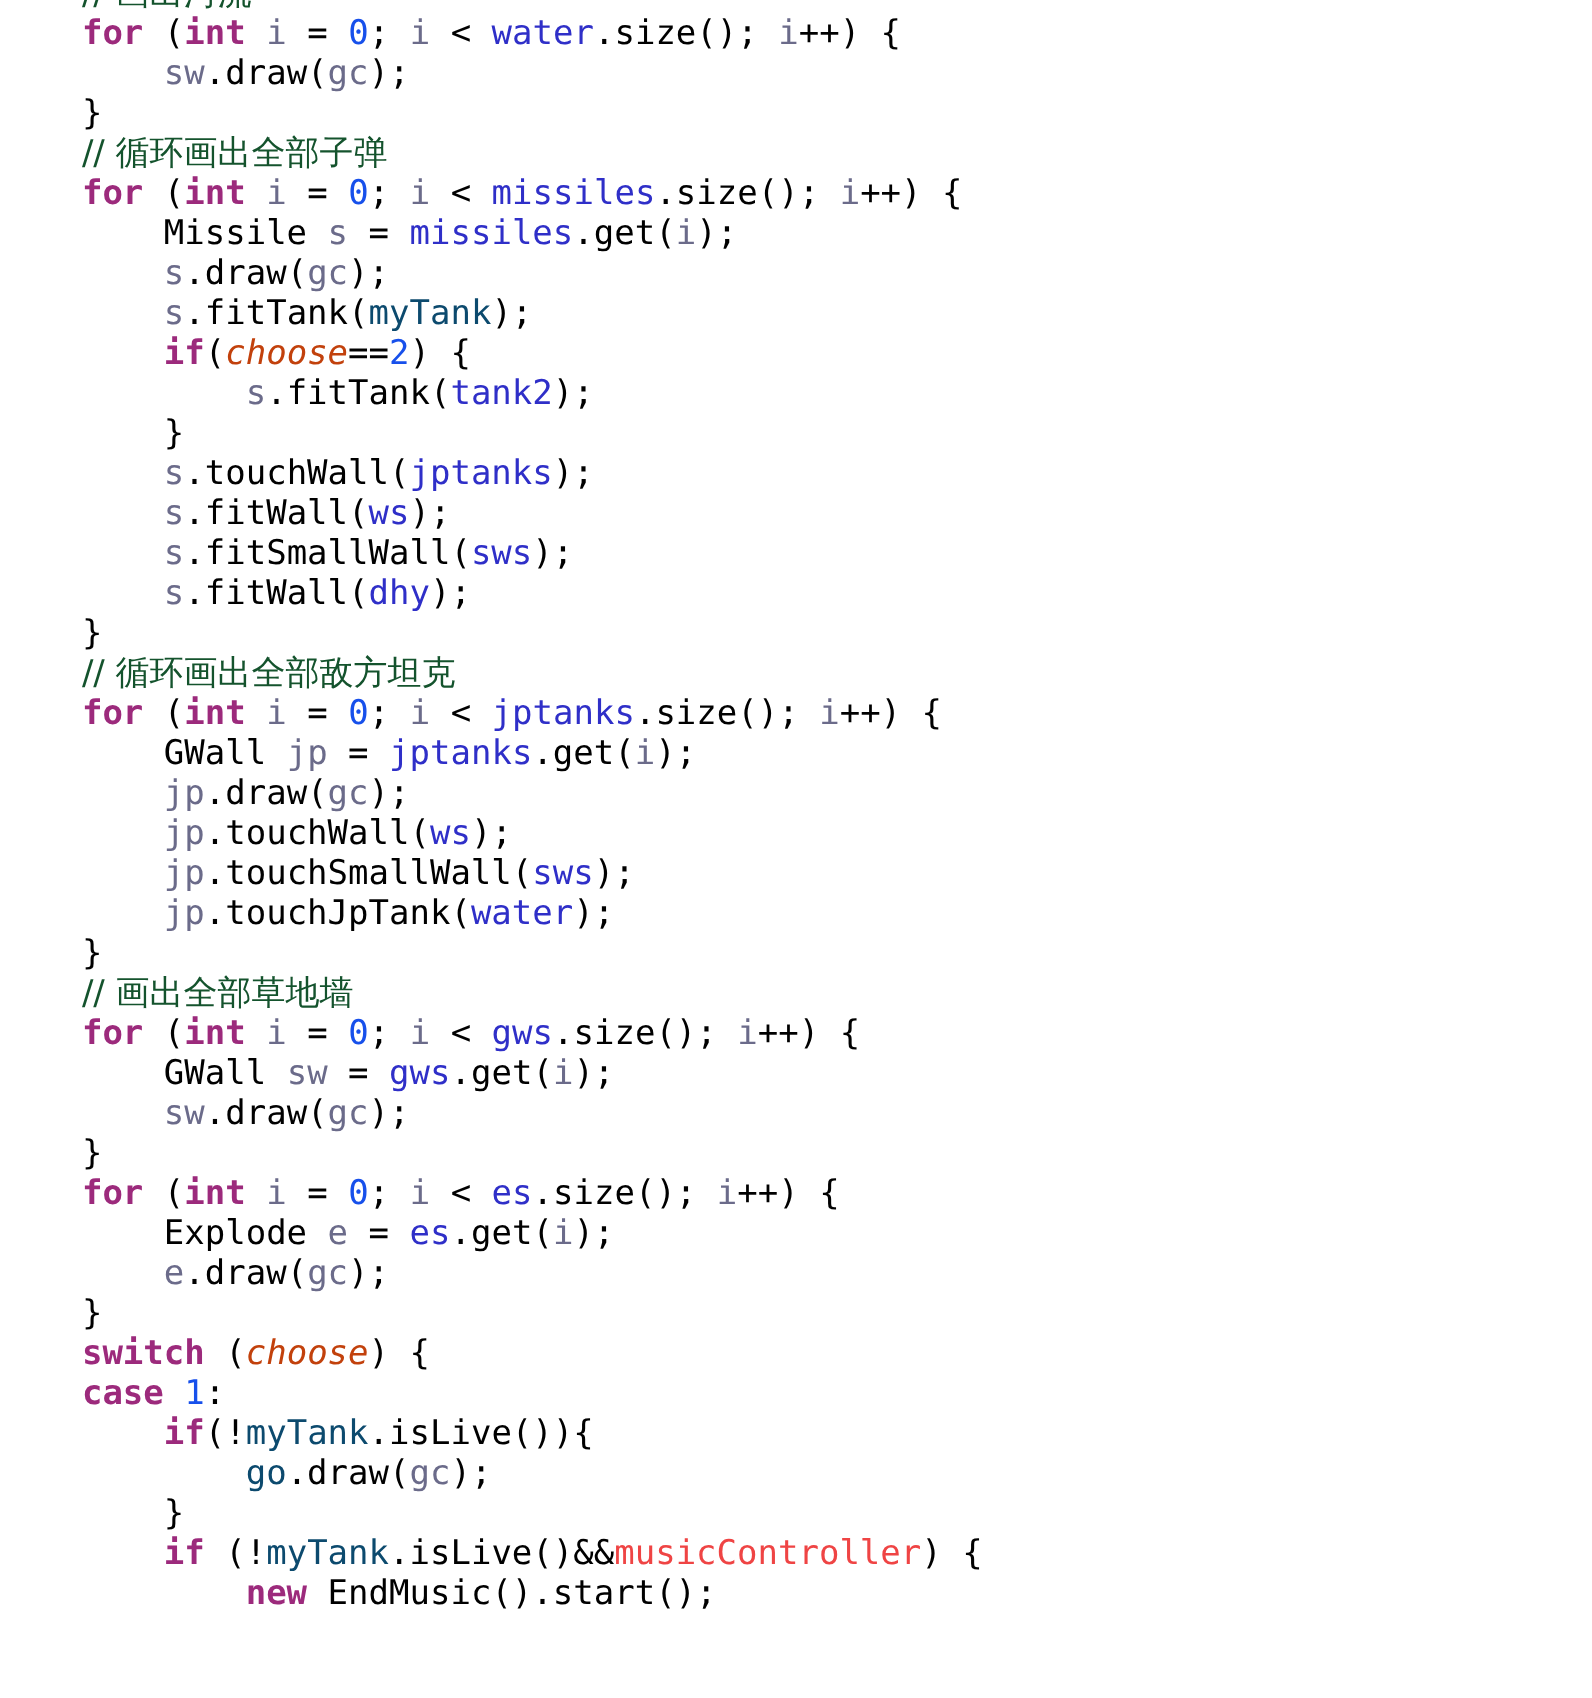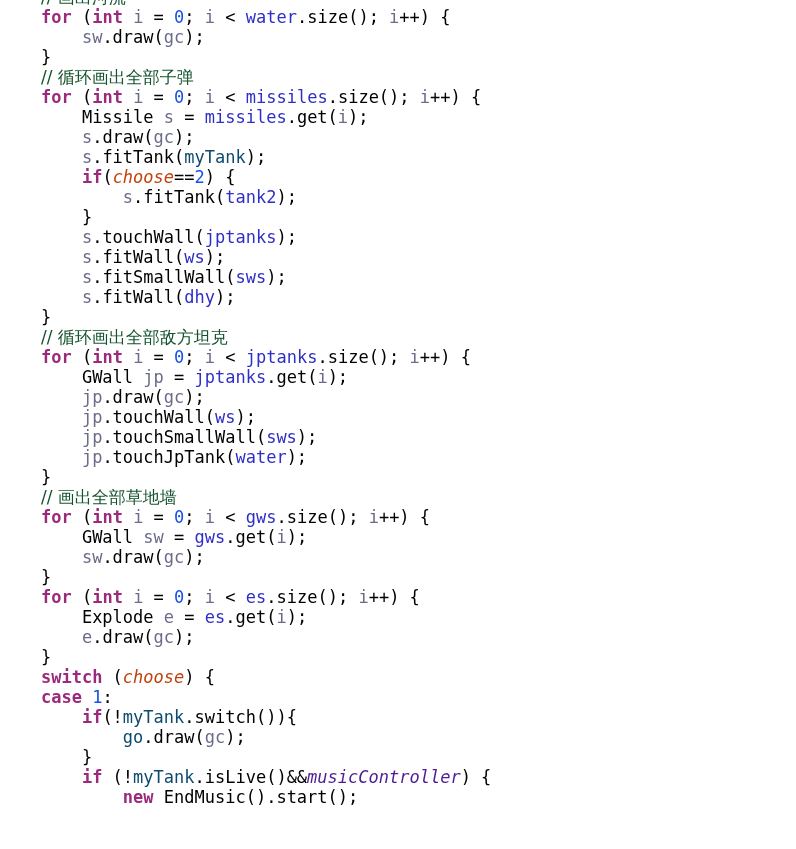--- a/index.html
+++ b/index.html
@@ -42,21 +42,21 @@
   }
 
   
   .ind { white-space: pre; }     
   .tok-keyword { color: #9c2a7c; font-weight: bold; }     
   .tok-plain   { color: #000000; }
   .tok-type    { color: #000000; }
   .tok-num     { color: #1750eb; }
   .tok-field   { color: #0c4a6e; }                        
   .tok-static  { color: #c2410c; font-style: italic; }    
-  .tok-staticf { color: #4c1d95; font-style: italic; }    
+  .tok-staticf { color: #ef4444; }    
   .tok-ref     { color: #2f2fc8; }                        
   .tok-local   { color: #6b6b8a; }                        
   .tok-comment { color: #14532d; }
   .tok-punc    { color: #000000; }
 
   .cjk { font-family: "DejaVu Sans", "Liberation Sans", sans-serif; }
 </style>
 </head>
 <body>
 
@@ -91,19 +91,19 @@
       <div class="code-line"><span class="ind">    </span><span class="tok-keyword">for</span><span class="tok-punc"> (</span><span class="tok-keyword">int</span><span class="tok-plain"> </span><span class="tok-local">i</span><span class="tok-punc"> = </span><span class="tok-num">0</span><span class="tok-punc">; </span><span class="tok-local">i</span><span class="tok-punc"> &lt; </span><span class="tok-ref">gws</span><span class="tok-punc">.size(); </span><span class="tok-local">i</span><span class="tok-punc">++) {</span></div>
       <div class="code-line"><span class="ind">        </span><span class="tok-type">GWall</span><span class="tok-plain"> </span><span class="tok-local">sw</span><span class="tok-punc"> = </span><span class="tok-ref">gws</span><span class="tok-punc">.get(</span><span class="tok-local">i</span><span class="tok-punc">);</span></div>
       <div class="code-line"><span class="ind">        </span><span class="tok-local">sw</span><span class="tok-punc">.draw(</span><span class="tok-local">gc</span><span class="tok-punc">);</span></div>
       <div class="code-line"><span class="ind">    </span><span class="tok-punc">}</span></div>
       <div class="code-line"><span class="ind">    </span><span class="tok-keyword">for</span><span class="tok-punc"> (</span><span class="tok-keyword">int</span><span class="tok-plain"> </span><span class="tok-local">i</span><span class="tok-punc"> = </span><span class="tok-num">0</span><span class="tok-punc">; </span><span class="tok-local">i</span><span class="tok-punc"> &lt; </span><span class="tok-ref">es</span><span class="tok-punc">.size(); </span><span class="tok-local">i</span><span class="tok-punc">++) {</span></div>
       <div class="code-line"><span class="ind">        </span><span class="tok-type">Explode</span><span class="tok-plain"> </span><span class="tok-local">e</span><span class="tok-punc"> = </span><span class="tok-ref">es</span><span class="tok-punc">.get(</span><span class="tok-local">i</span><span class="tok-punc">);</span></div>
       <div class="code-line"><span class="ind">        </span><span class="tok-local">e</span><span class="tok-punc">.draw(</span><span class="tok-local">gc</span><span class="tok-punc">);</span></div>
       <div class="code-line"><span class="ind">    </span><span class="tok-punc">}</span></div>
       <div class="code-line"><span class="ind">    </span><span class="tok-keyword">switch</span><span class="tok-punc"> (</span><span class="tok-static">choose</span><span class="tok-punc">) {</span></div>
       <div class="code-line"><span class="ind">    </span><span class="tok-keyword">case</span><span class="tok-plain"> </span><span class="tok-num">1</span><span class="tok-punc">:</span></div>
-      <div class="code-line"><span class="ind">        </span><span class="tok-keyword">if</span><span class="tok-punc">(!</span><span class="tok-field">myTank</span><span class="tok-punc">.switch()){</span></div>
+      <div class="code-line"><span class="ind">        </span><span class="tok-keyword">if</span><span class="tok-punc">(!</span><span class="tok-field">myTank</span><span class="tok-punc">.isLive()){</span></div>
       <div class="code-line"><span class="ind">            </span><span class="tok-field">go</span><span class="tok-punc">.draw(</span><span class="tok-local">gc</span><span class="tok-punc">);</span></div>
       <div class="code-line"><span class="ind">        </span><span class="tok-punc">}</span></div>
       <div class="code-line"><span class="ind">        </span><span class="tok-keyword">if</span><span class="tok-punc"> (!</span><span class="tok-field">myTank</span><span class="tok-punc">.isLive()&amp;&amp;</span><span class="tok-staticf">musicController</span><span class="tok-punc">) {</span></div>
       <div class="code-line"><span class="ind">            </span><span class="tok-keyword">new</span><span class="tok-plain"> </span><span class="tok-type">EndMusic</span><span class="tok-punc">().start();</span></div>
     </div>
 </div>
 
 </body></html>

